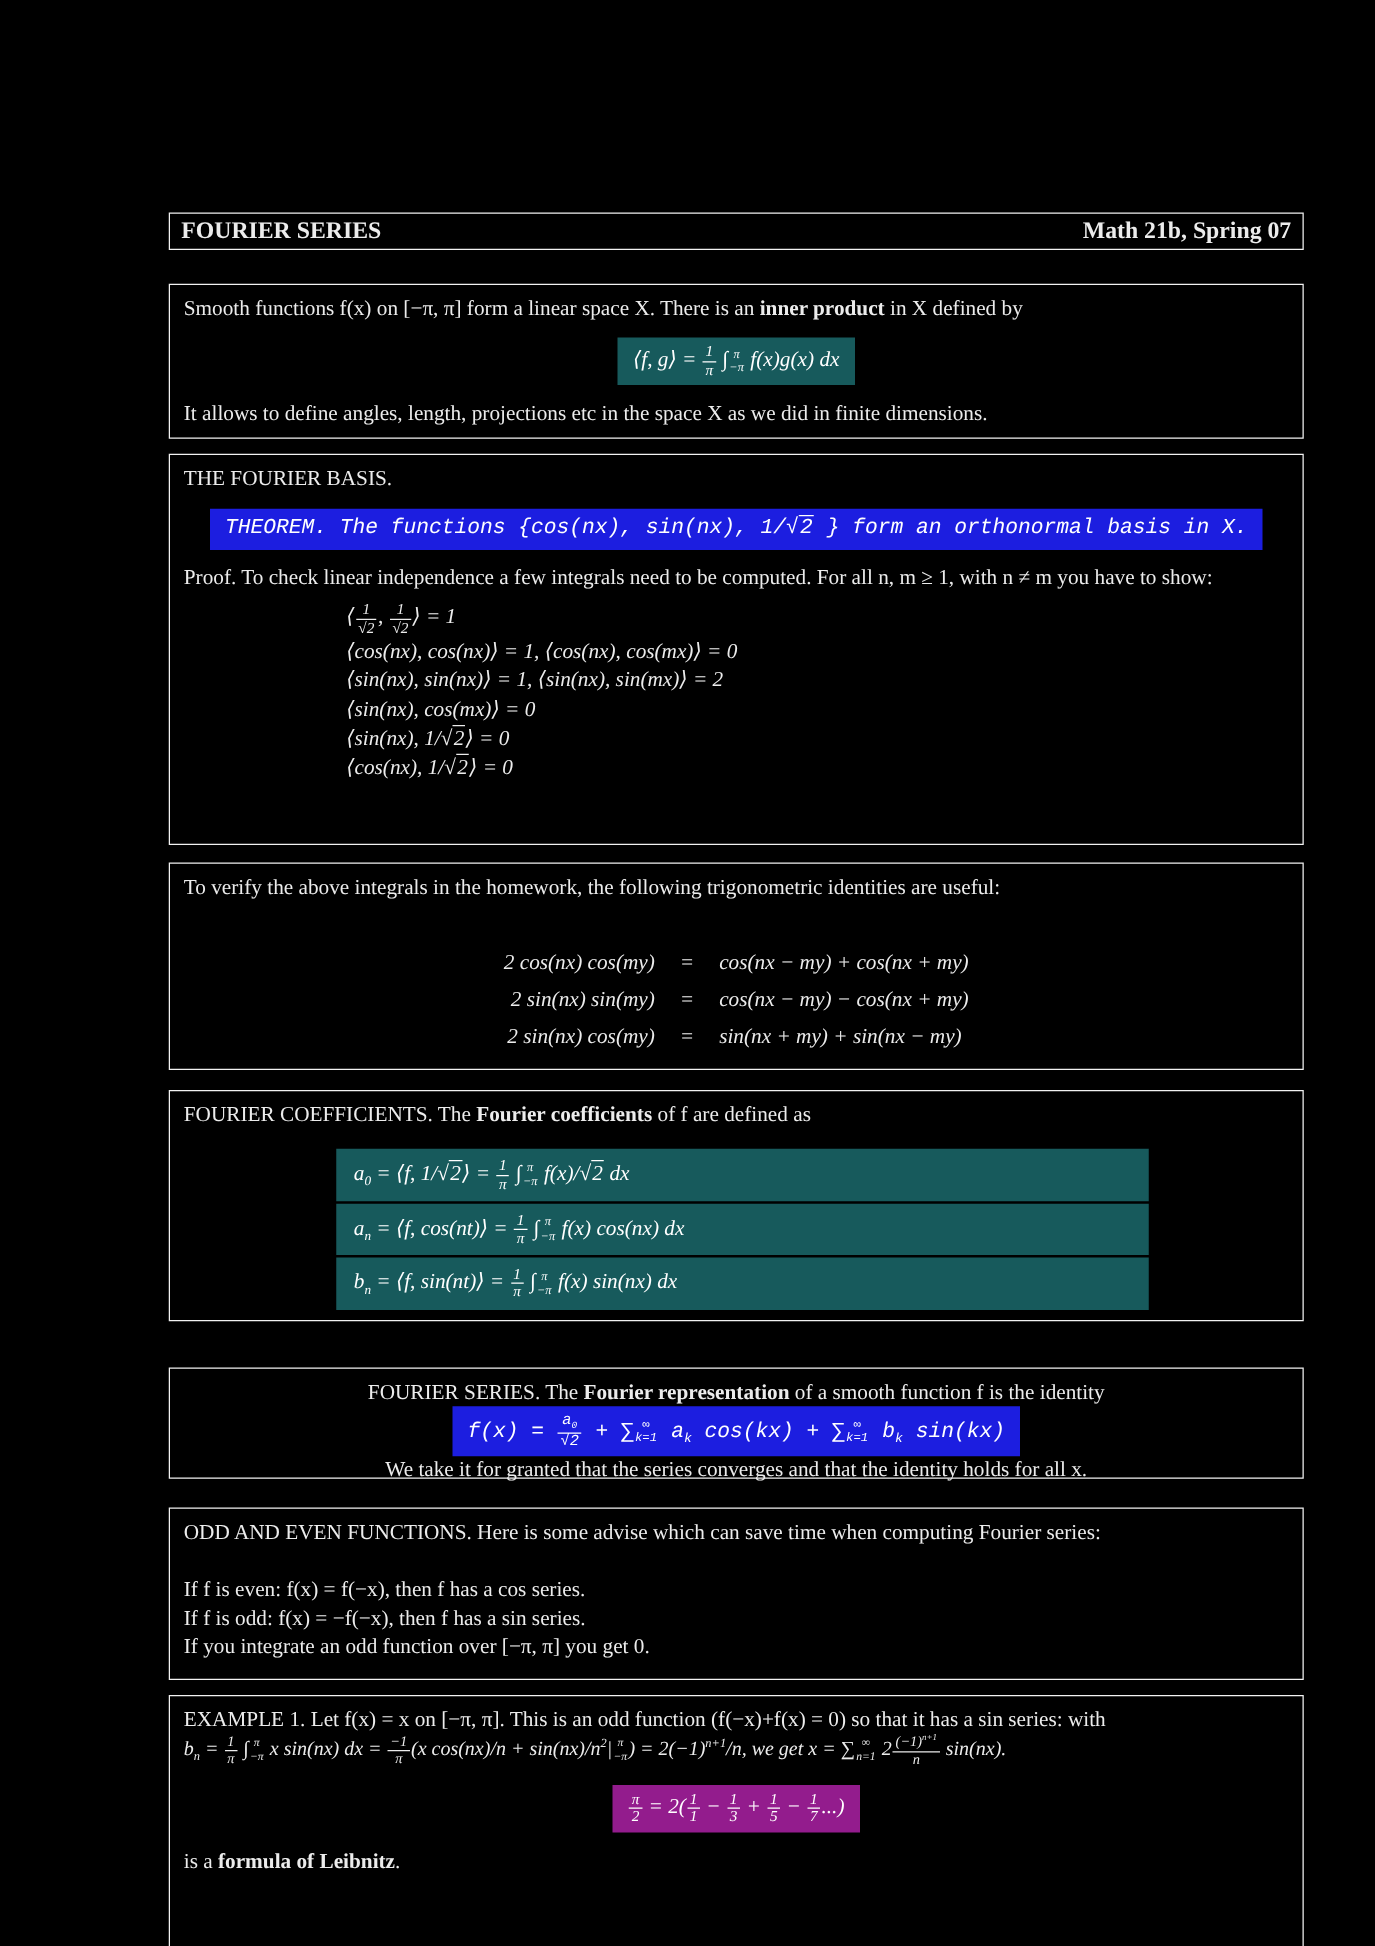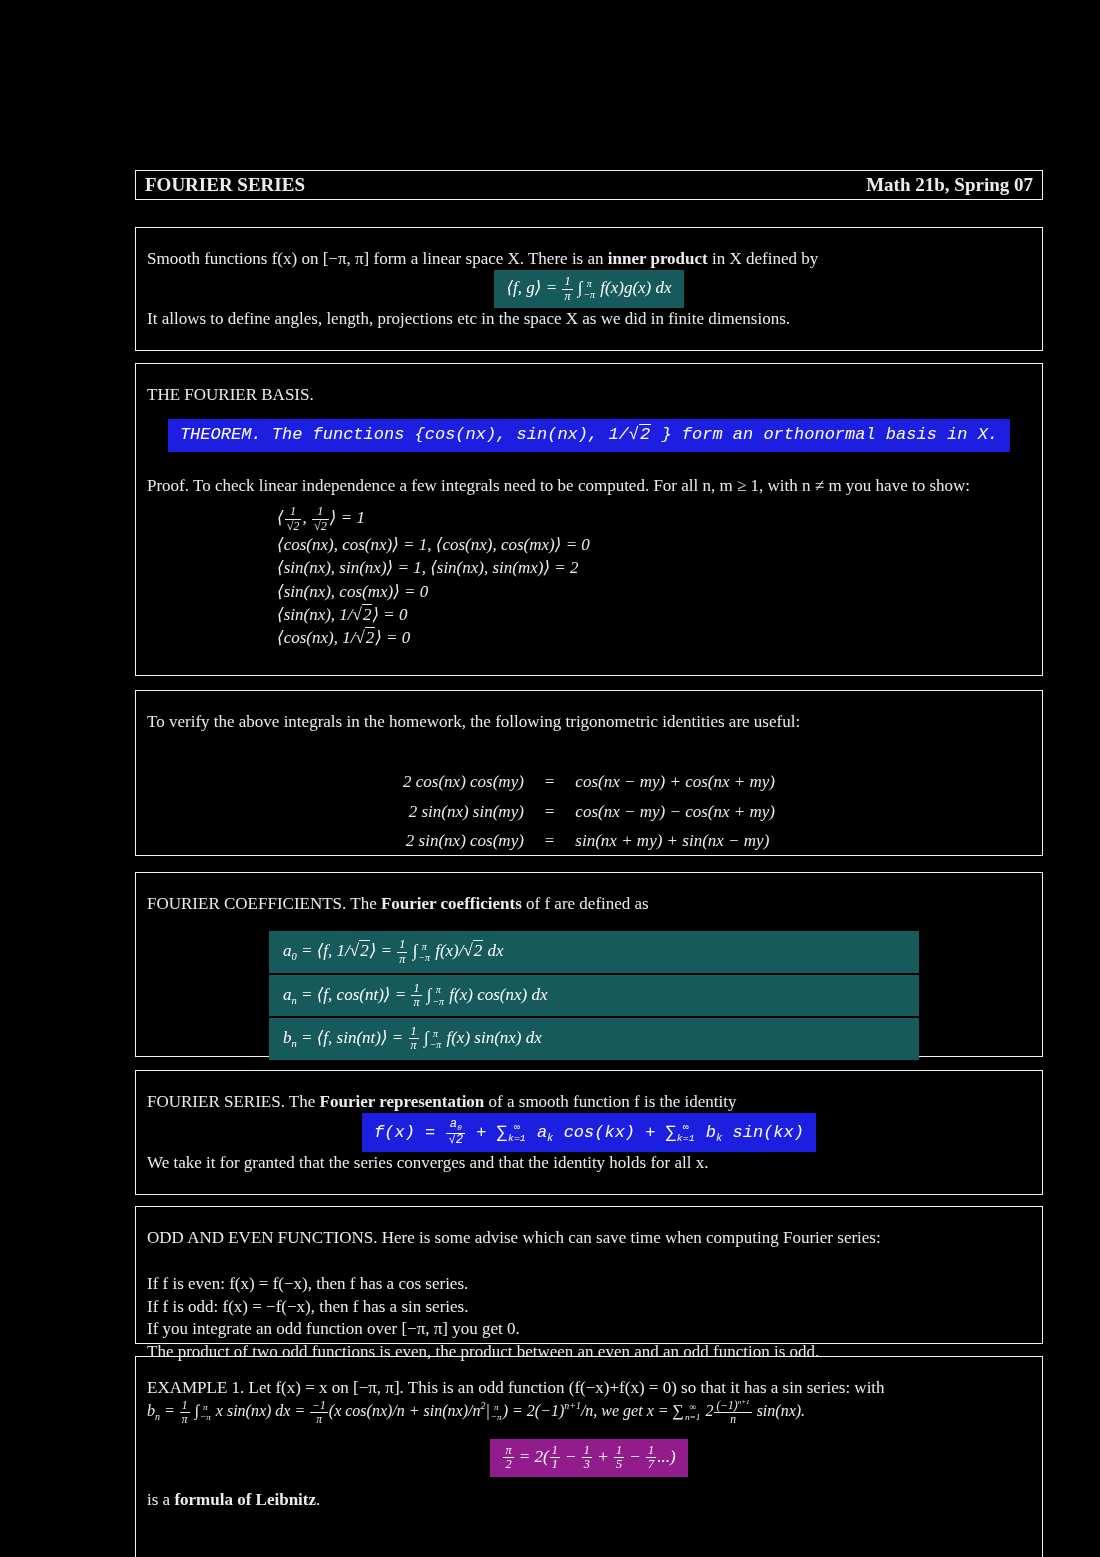--- a/index.html
+++ b/index.html
@@ -8,49 +8,49 @@
   }
   *{margin:0;padding:0;box-sizing:border-box;}
   html,body{background:var(--bg);}
   .page{
     position:relative;width:1100px;height:1557px;background:var(--bg);
     font-family:"Liberation Serif","DejaVu Serif",serif;
     color:var(--text);font-size:17px;line-height:1.32;overflow:hidden;
   }
   .box{
     position:absolute;left:135px;width:908px;
-    border:1px solid var(--border);padding:20px 11px;
+    border:1px solid var(--border);padding:8px 11px;
   }
   .hdr{top:170px;height:30px;display:flex;align-items:center;justify-content:space-between;
        padding:0 9px;font-size:19px;font-weight:bold;}
   .b1{top:227px;height:124px;display:flex;flex-direction:column;justify-content:space-between;}
   .b2{top:363px;height:313px;}
   .b3{top:690px;height:166px;}
   .b4{top:872px;height:185px;}
-  .b5{top:1070px;height:125px;display:flex;flex-direction:column;justify-content:space-between;}
+  .b5{top:1094px;height:89px;display:flex;flex-direction:column;justify-content:space-between;align-items:center;}
   .b6{top:1206px;height:138px;}
   .b7{top:1356px;height:220px;}
   .math{font-style:italic;}
   .hl{display:table;padding:5px 12px;color:var(--boxtext);}
   .hl-teal{background:var(--teal);}
   .hl-blue{background:var(--blue);font-family:Liberation Mono, monospace;}
   .hl-purple{background:var(--purple);}
   .center{margin-left:auto;margin-right:auto;}
   
   .frac{display:inline-flex;flex-direction:column;vertical-align:middle;text-align:center;
         font-size:0.72em;line-height:1.08;padding:0 1px;}
   .frac .num{border-bottom:1px solid currentColor;padding:0 2px;}
   .frac .den{padding:0 2px;}
   .stack{display:inline-flex;flex-direction:column;vertical-align:middle;text-align:center;
          font-size:0.58em;line-height:1.15;padding:0 1px;}
   sup,sub{font-size:0.62em;font-style:inherit;}
   .sqrt .vinc{border-top:1px solid currentColor;padding:0 1px;}
   
   .thm{margin:13px auto 0 auto;}
-  .proof{margin-top:23px;}
+  .proof{margin-top:11px;}
   .intlist{margin-top:8px;padding-left:130px;}
   .intlist .math{display:block;margin:1px 0;}
   .idgrid{display:grid;grid-template-columns:auto auto auto;column-gap:20px;row-gap:7px;
           width:max-content;margin:38px auto 0 auto;align-items:center;}
   .idgrid .lhs{text-align:right;}
   .idgrid .eq{text-align:center;}
   .idgrid .rhs{text-align:left;}
   .coefrows{margin:16px 0 0 122px;width:650px;}
   .coefrow{background:var(--teal);color:var(--boxtext);padding:7px 0 7px 14px;margin-bottom:2px;}
   .oelines{margin-top:24px;}
@@ -158,21 +158,20 @@
         </span> b<sub>k</sub> sin(kx)</div>
     <div>We take it for granted that the series converges and that the identity holds for all x.</div>
   </div>
 
   <div class="box b6">
     <div>ODD AND EVEN FUNCTIONS. Here is some advise which can save time when computing Fourier series:</div>
     <div class="oelines">
       <span class="oeline">If f is even: f(x) = f(−x), then f has a cos series.</span>
       <span class="oeline">If f is odd: f(x) = −f(−x), then f has a sin series.</span>
       <span class="oeline">If you integrate an odd function over [−π, π] you get 0.</span>
-      <span class="oeline">The product of two odd functions is even, the product between an even and an odd function is odd.</span>
     </div>
   </div>
 
   <div class="box b7">
     <div>EXAMPLE 1.  Let f(x) = x on [−π, π].  This is an odd function (f(−x)+f(x) = 0) so that it has a sin series:  with</div>
     <div class="math ex-math">b<sub>n</sub> = <span class="frac">
           <span class="num">1</span>
           <span class="den">π</span>
         </span> ∫<span class="stack">
           <span class="top">π</span>

